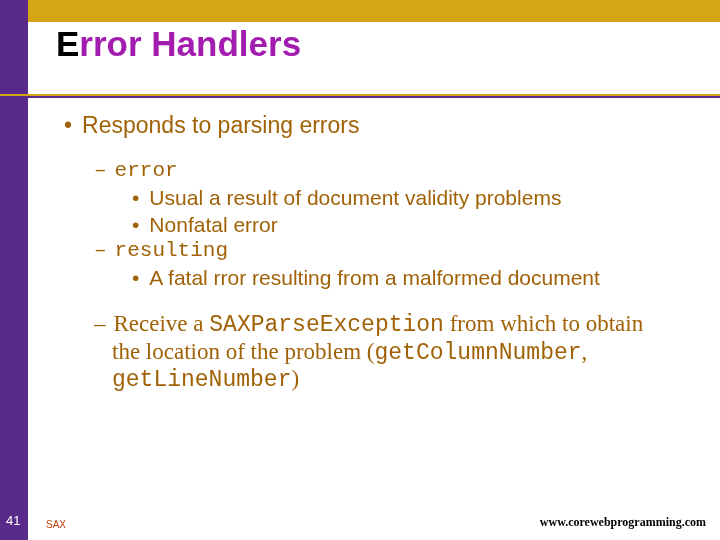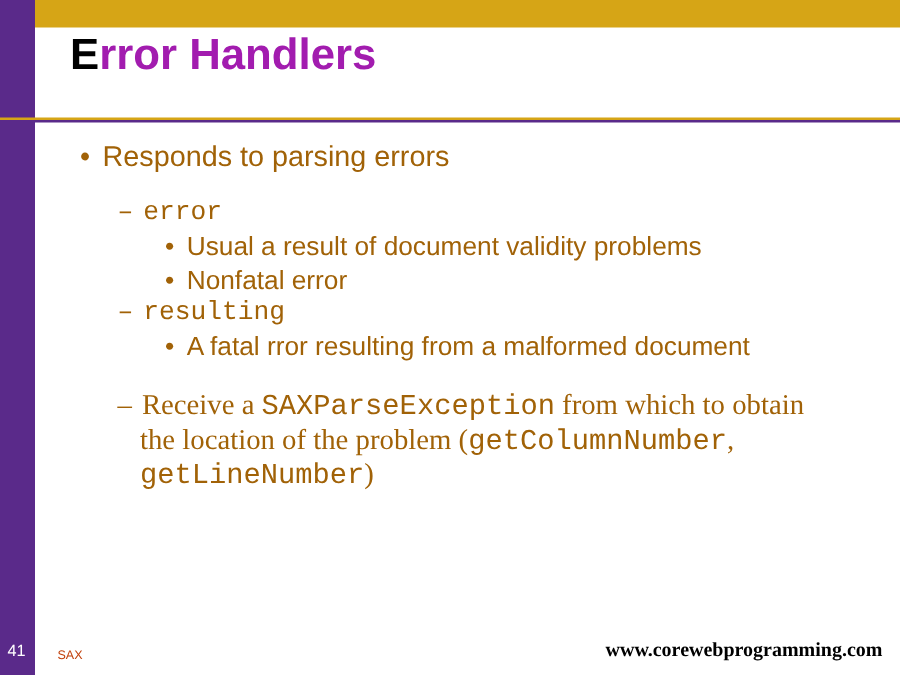--- a/index.html
+++ b/index.html
@@ -21,21 +21,21 @@
   .sub2::before { content: "\2022"; margin-right: 10px; }
   .sub1b { margin-left: 30px; font-size: 23px; margin-bottom: 1px; line-height: 1.12; }
   .sub1b::before { content: "\2013"; margin-right: 8px; }
   .gap-md { height: 18px; }
   .mono { font-family: "Courier New", Courier, monospace; }
   .serif { font-family: "Times New Roman", Times, serif; }
   .timesish { font-family: "Times New Roman", Times, serif; }
   .footer { position: absolute; left: 28px; right: 14px; bottom: 10px; height: 22px; font-size: 13px; }
   .slide-num { position: absolute; left: -22px; bottom: 2px; width: 22px; text-align: left; color: #fff; font-size: 13px; }
   .sax { position: absolute; left: 18px; bottom: 0; color: #c2410c; font-size: 10px; }
-  .url { position: absolute; right: 0; bottom: 0; color: #000; font-weight: bold; font-size: 16px; font-family: "Times New Roman", Times, serif; }
+  .url { position: absolute; right: 0; bottom: 0; color: #000; font-weight: bold; font-size: 12px; font-family: "Times New Roman", Times, serif; }
 </style>
 </head>
 <body>
 
 <div class="slide">
   <div class="left-bar"></div>
   <div class="top-bar"></div>
 
   <div class="title">
     <span>E</span><span class="rest">rror Handlers</span>

